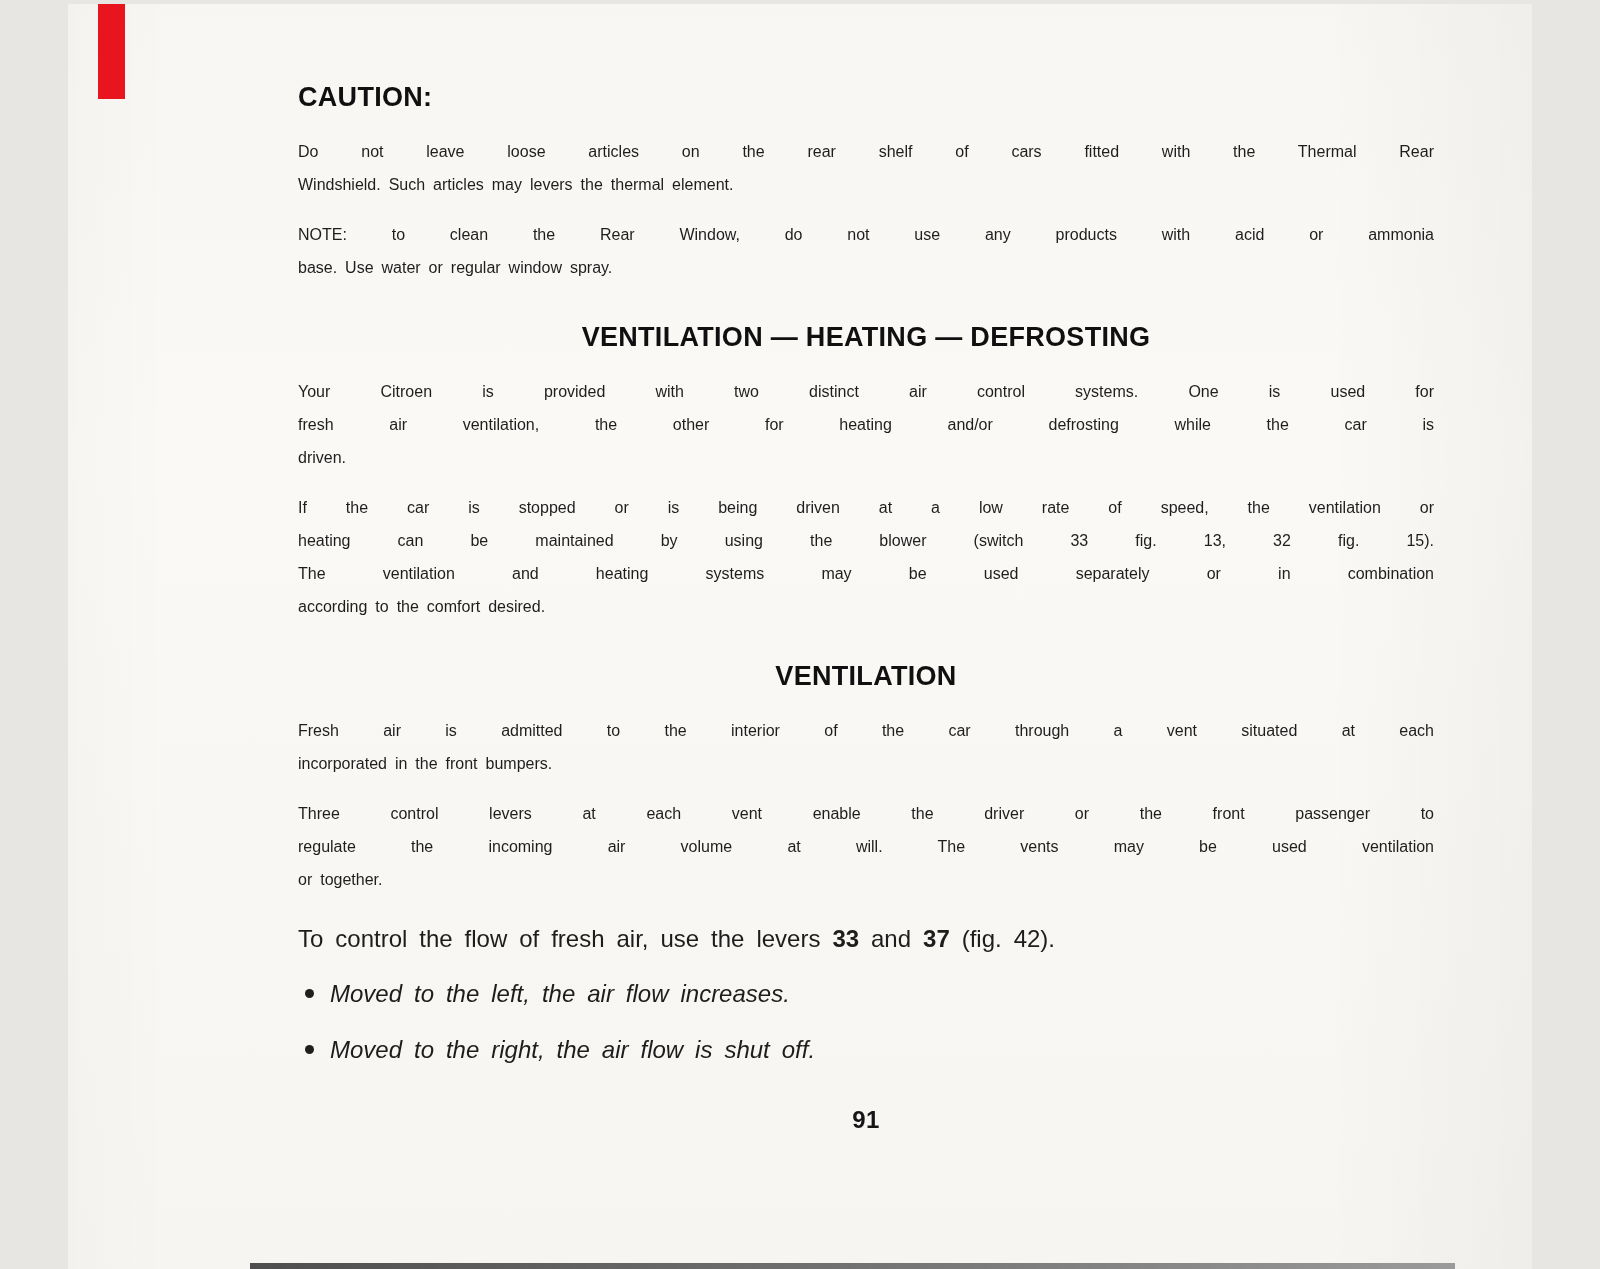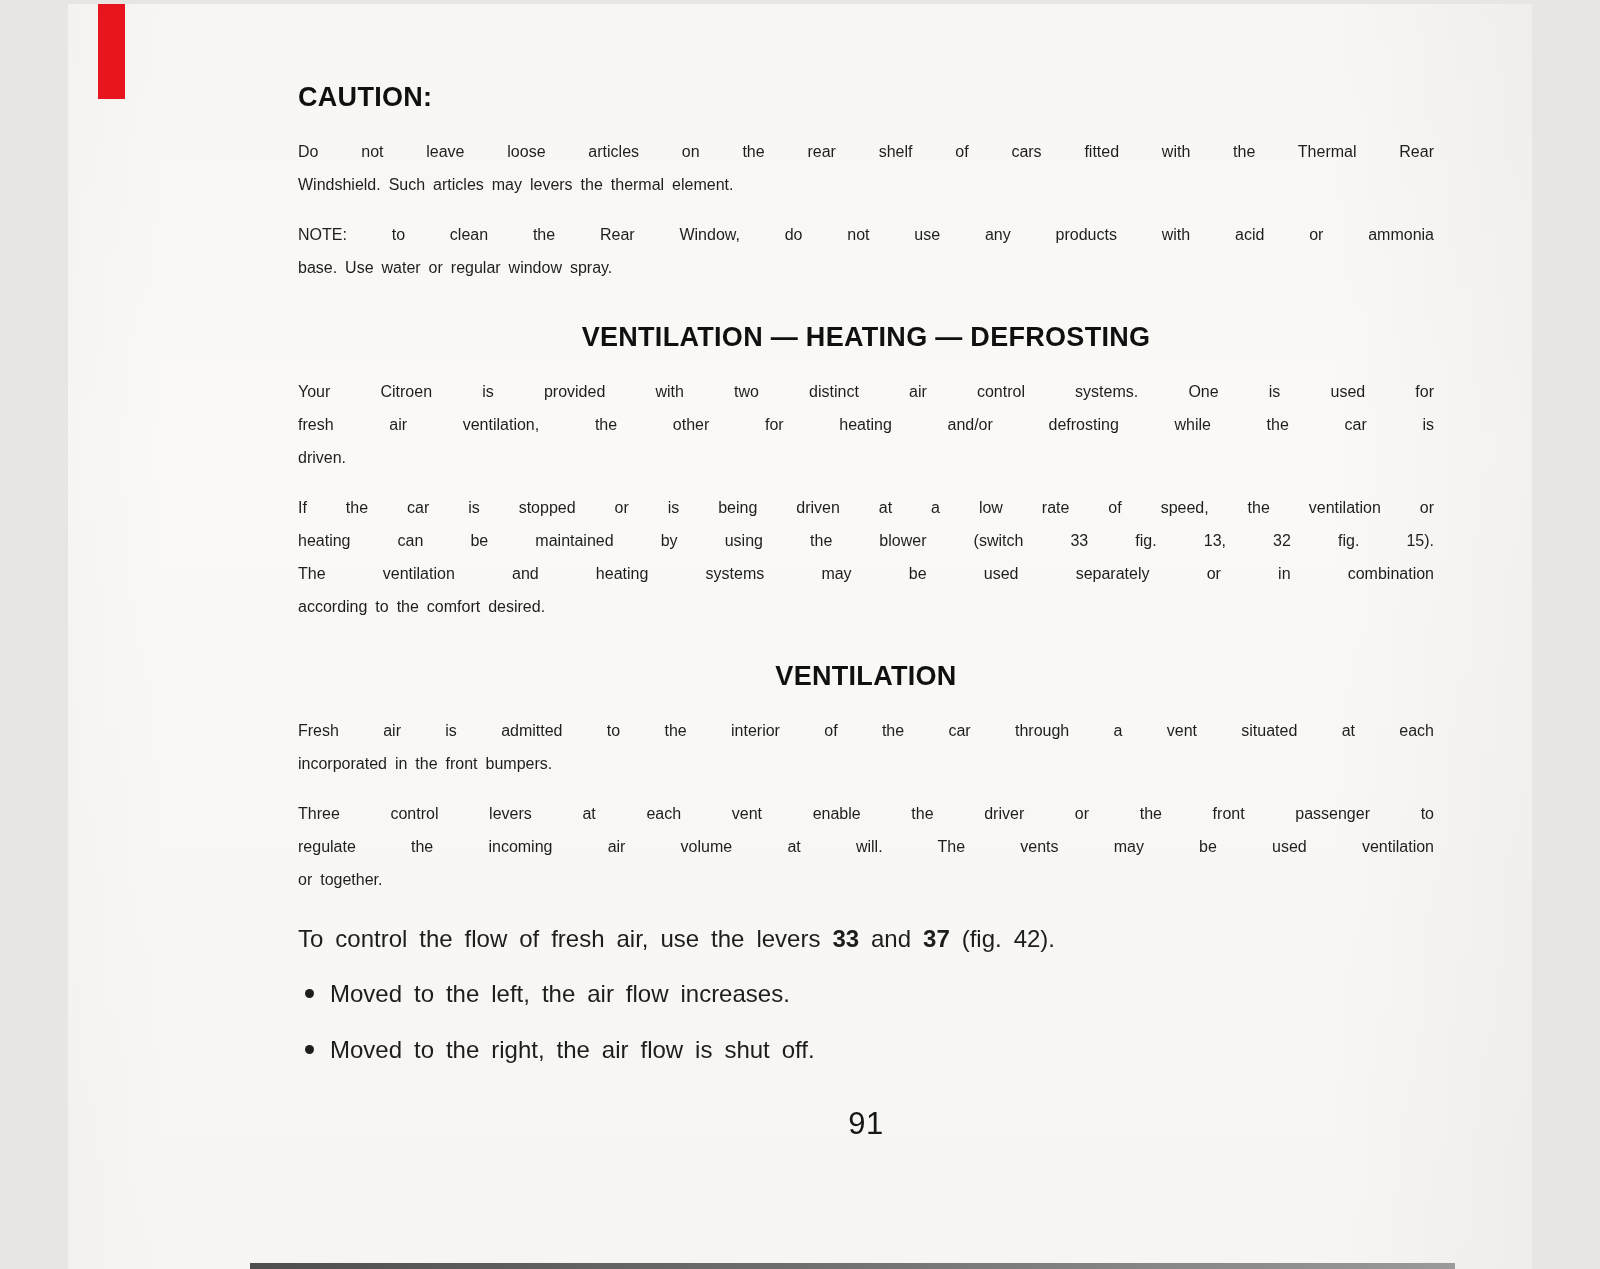--- a/index.html
+++ b/index.html
@@ -66,21 +66,21 @@
   }
 
   .control-line {
     margin-top: 26px;
     font-size: 24px;
     line-height: 33px;
     word-spacing: 0.22em;
   }
   .control-line .b { font-weight: 700; }
 
-  .bullets { margin-top: 22px; }
+  .bullets { margin-top: 22px; font-style: italic; }
   .bullet-item {
     display: flex;
     align-items: flex-start;
     margin-bottom: 23px;
   }
   .bullet-item:last-child { margin-bottom: 0; }
   .bullet-marker {
     flex: 0 0 auto;
     width: 9px;
     height: 9px;
@@ -90,22 +90,22 @@
   }
   .bullet-text {
     font-size: 24px;
     line-height: 33px;
     word-spacing: 0.22em;
   }
 
   .page-number {
     margin-top: 40px;
     text-align: center;
-    font-size: 31px;
-    font-weight: 400;
+    font-size: 24px;
+    font-weight: 700;
     color: #161616;
     letter-spacing: 0.5px;
   }
 </style>
 </head>
 <body>
 
 <div class="page">
 
   <div class="red-tab" style="background: rgb(232, 20, 30);"></div>

